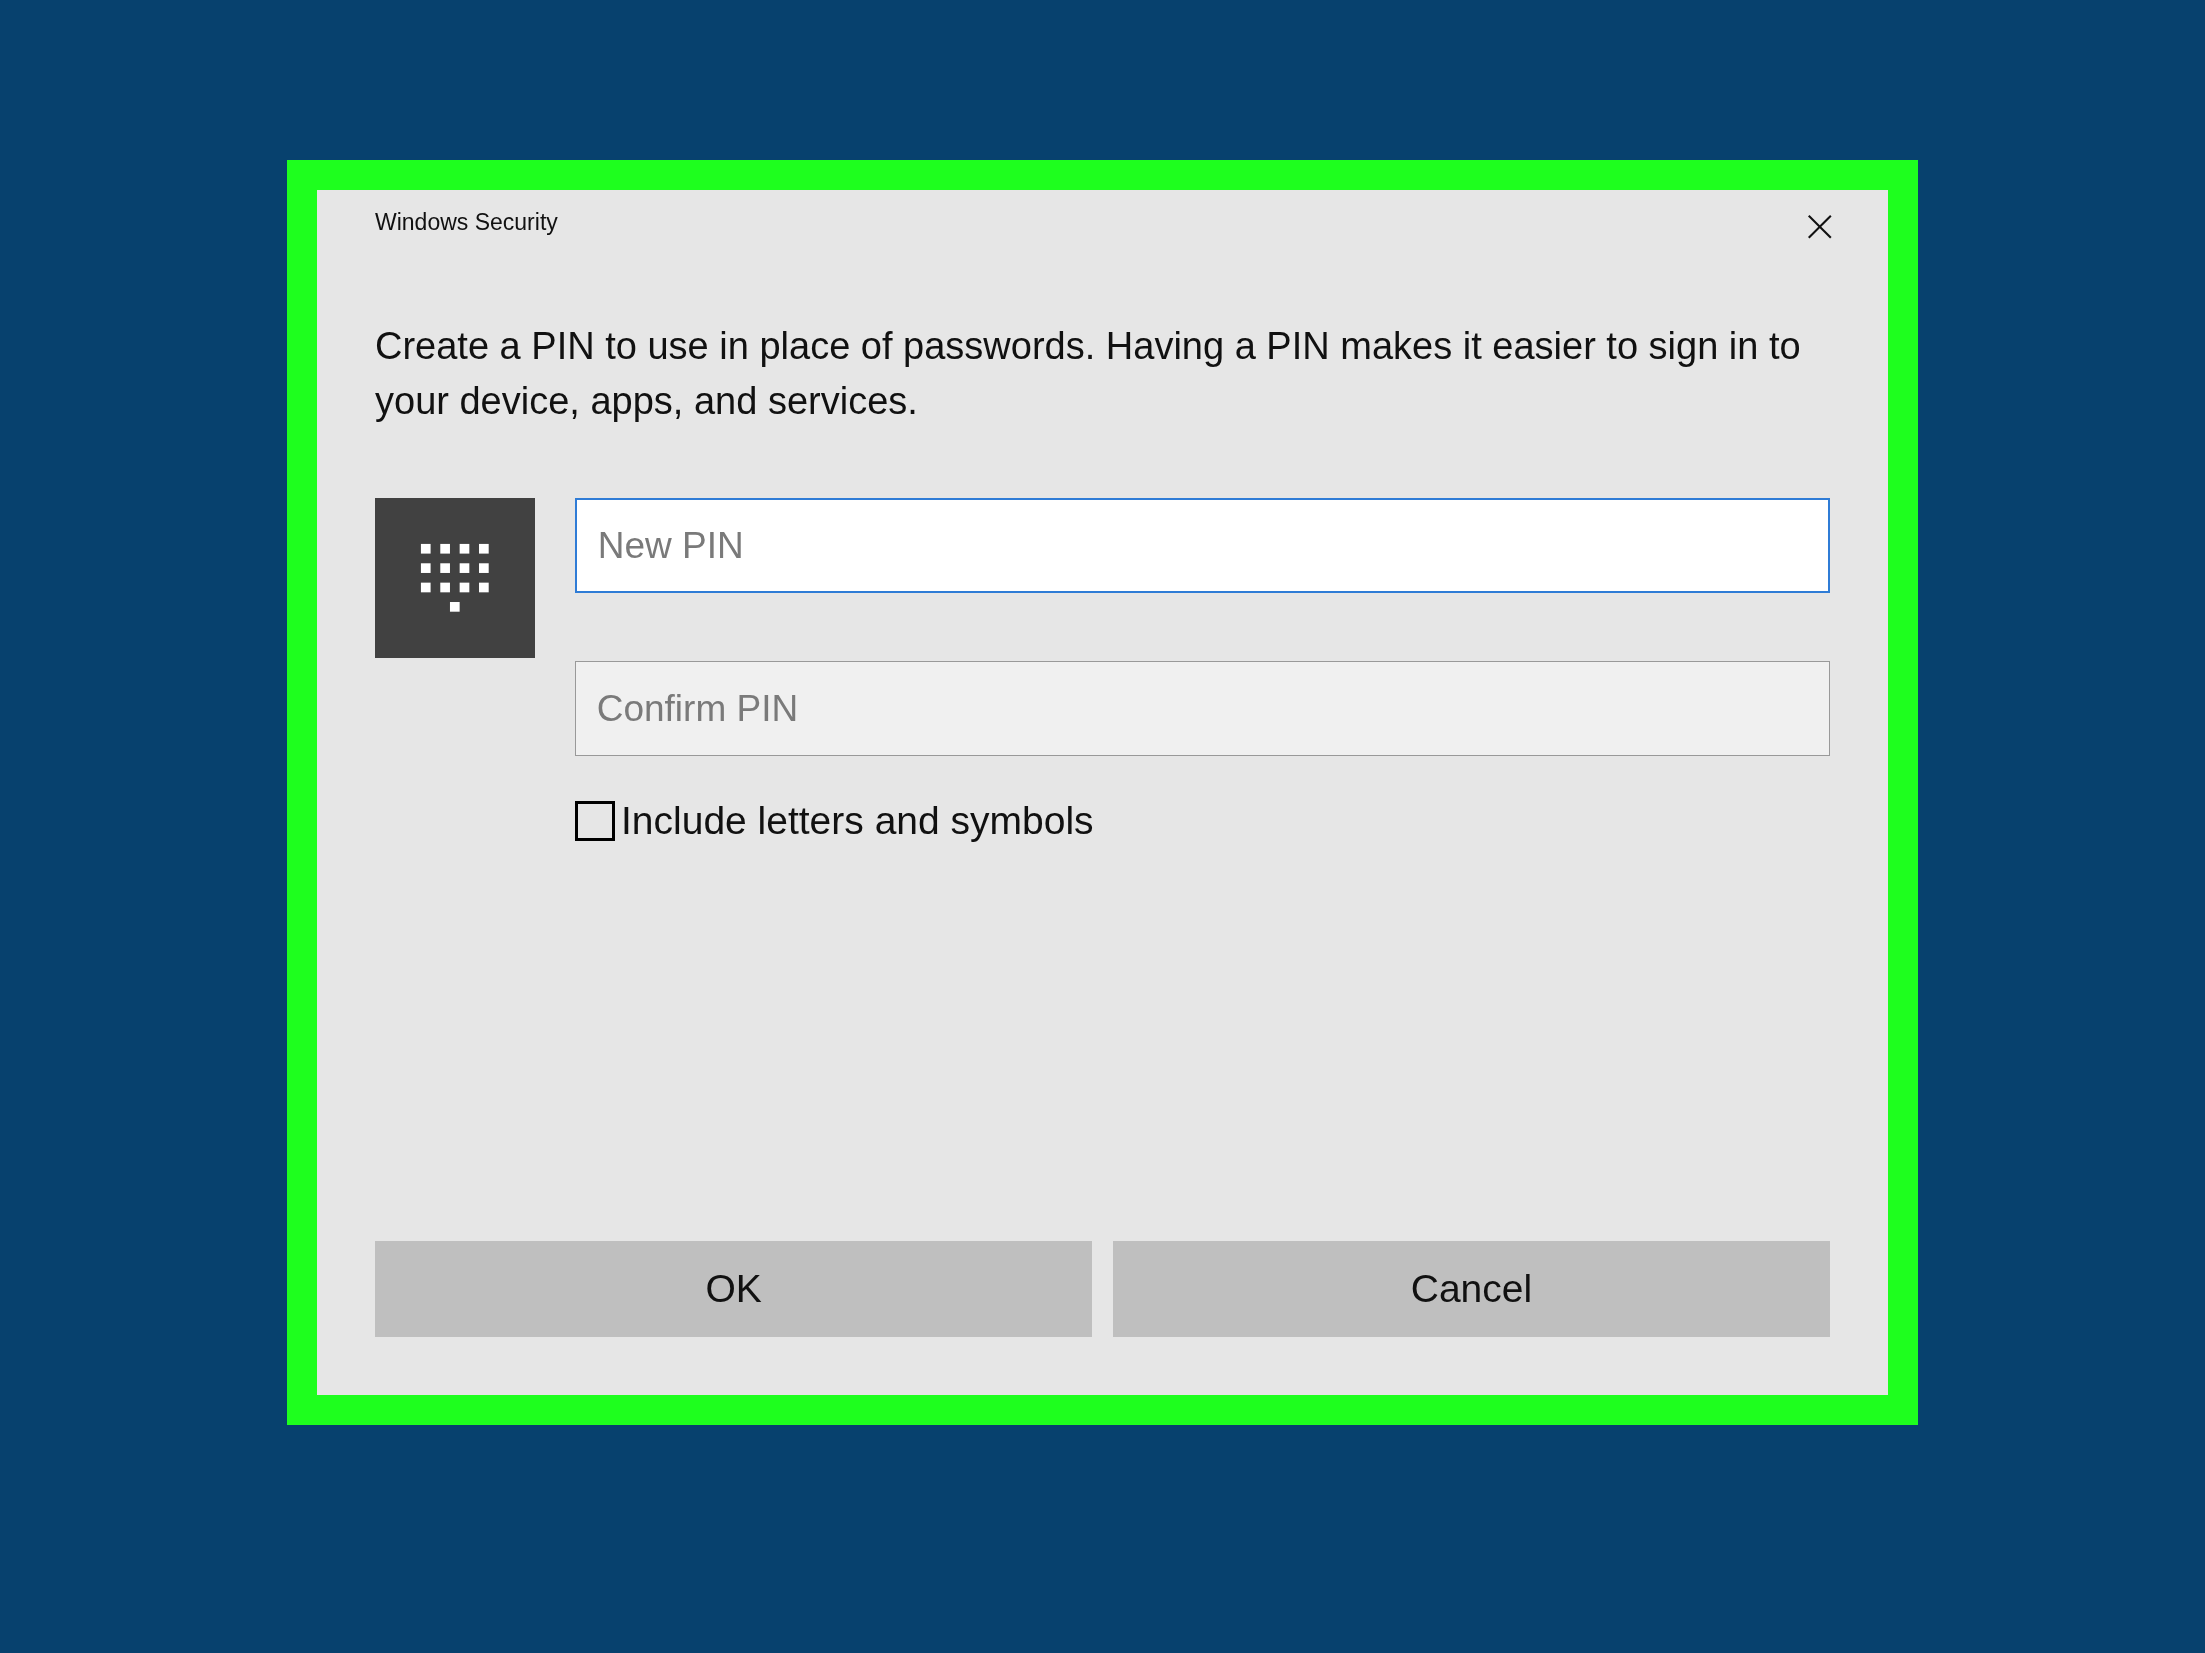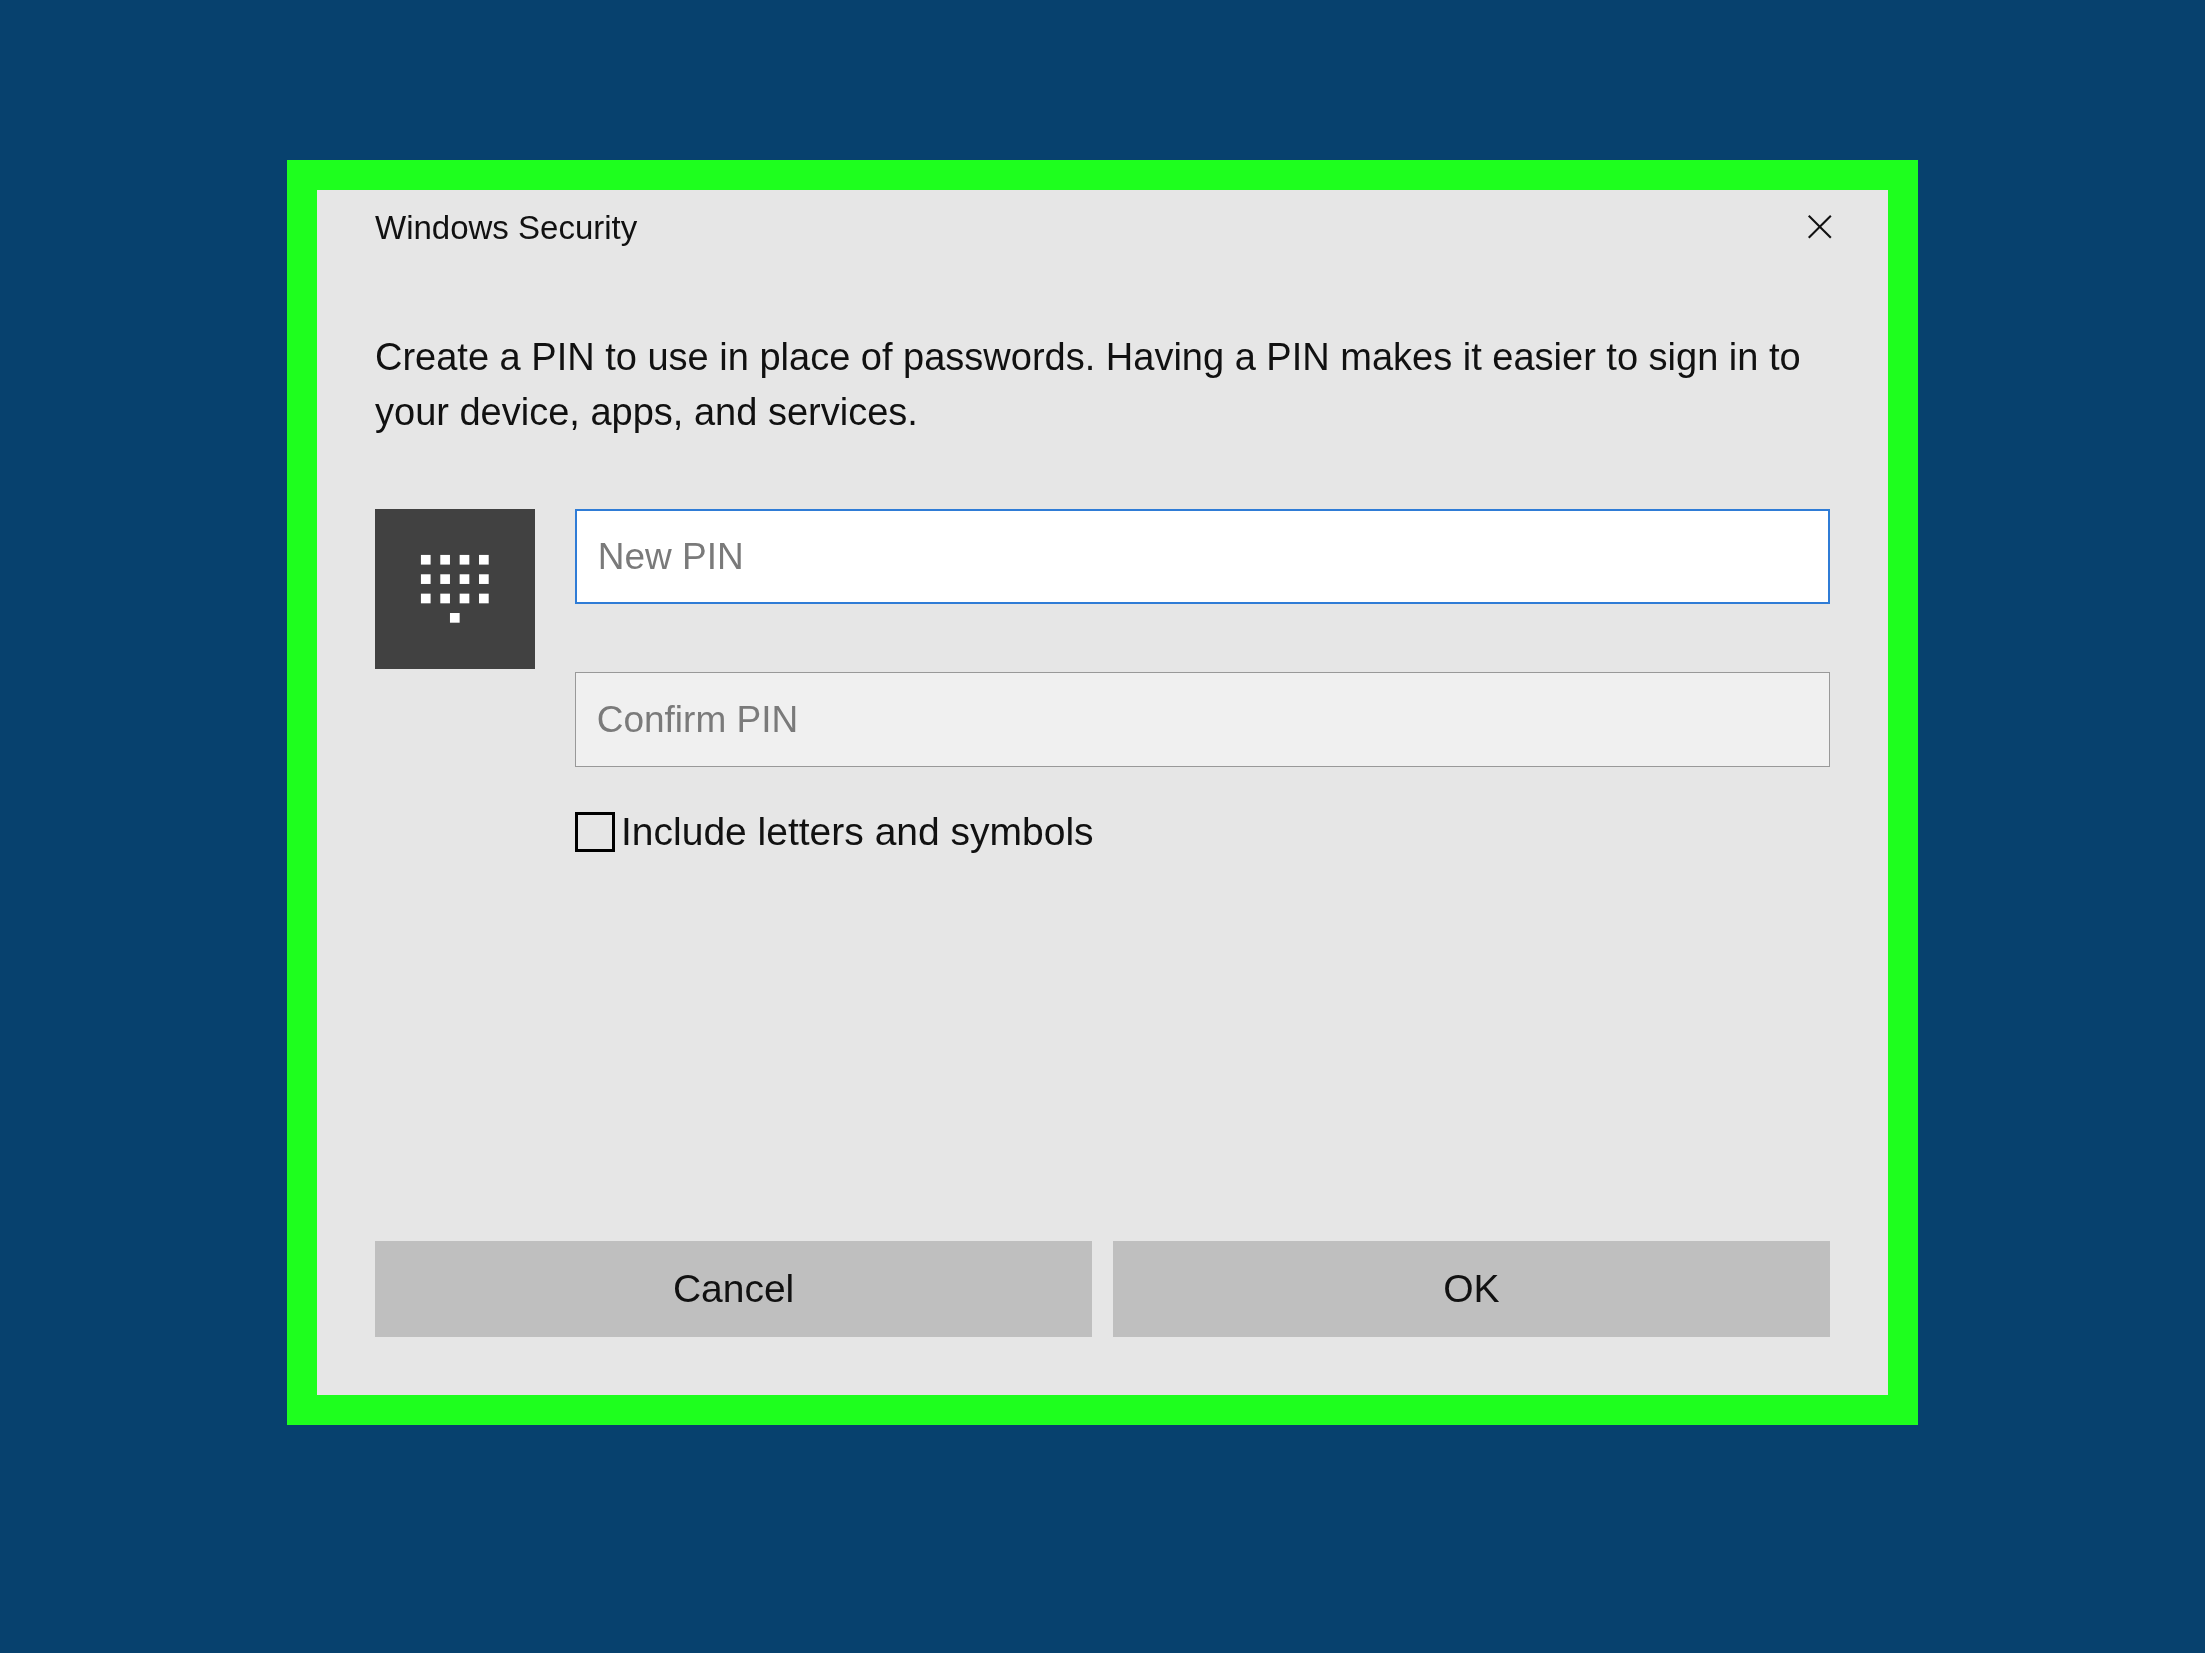--- a/index.html
+++ b/index.html
@@ -28,21 +28,21 @@
     height: 100%;
     background: #e6e6e6;
     position: relative;
     padding: 0 58px;
   }
   .dialog-header {
     position: relative;
     padding-top: 19.3px;
   }
   .dialog-title-small {
-    font-size: 33px;
+    font-size: 23px;
     color: #111;
     font-weight: 400;
   }
   .close-btn {
     position: absolute;
     right: -13.8px;
     top: 13.8px;
     width: 48px;
     height: 48px;
     display: flex;
@@ -191,19 +191,19 @@
         <input type="text" class="text-input focused" placeholder="New PIN" style="">
         <input type="text" class="text-input secondary" placeholder="Confirm PIN" style="">
         <div class="checkbox-row">
           <div class="checkbox-box"></div>
           <div class="checkbox-label">Include letters and symbols</div>
         </div>
       </div>
     </div>
 
     <div class="button-row">
+      <button class="action-btn">OK</button>
       <button class="action-btn">Cancel</button>
-      <button class="action-btn">OK</button>
     </div>
 
   </div>
 </div>
 
 
 </body></html>

